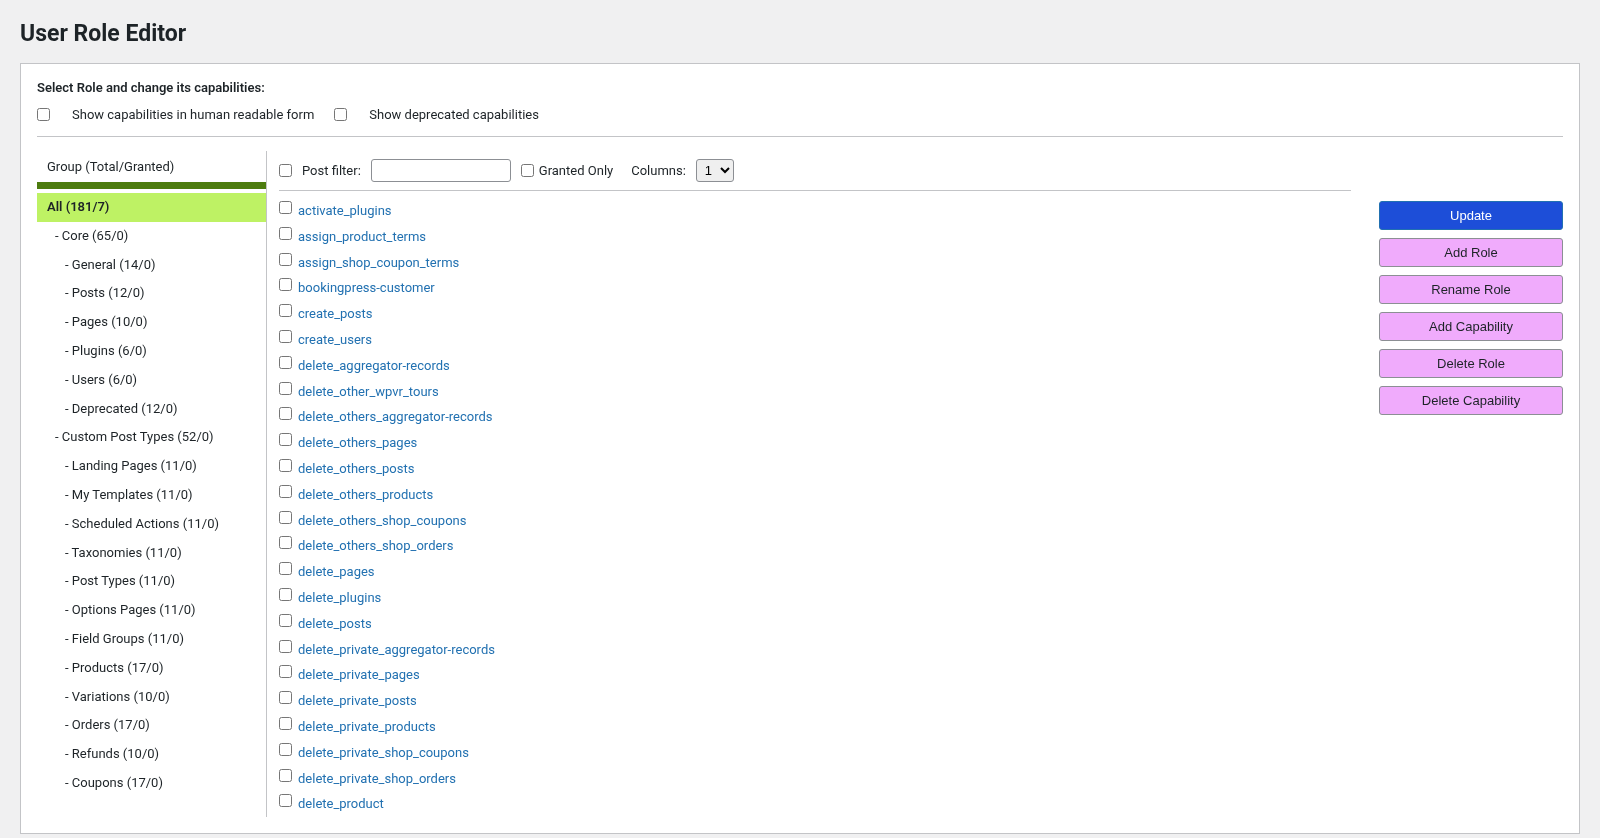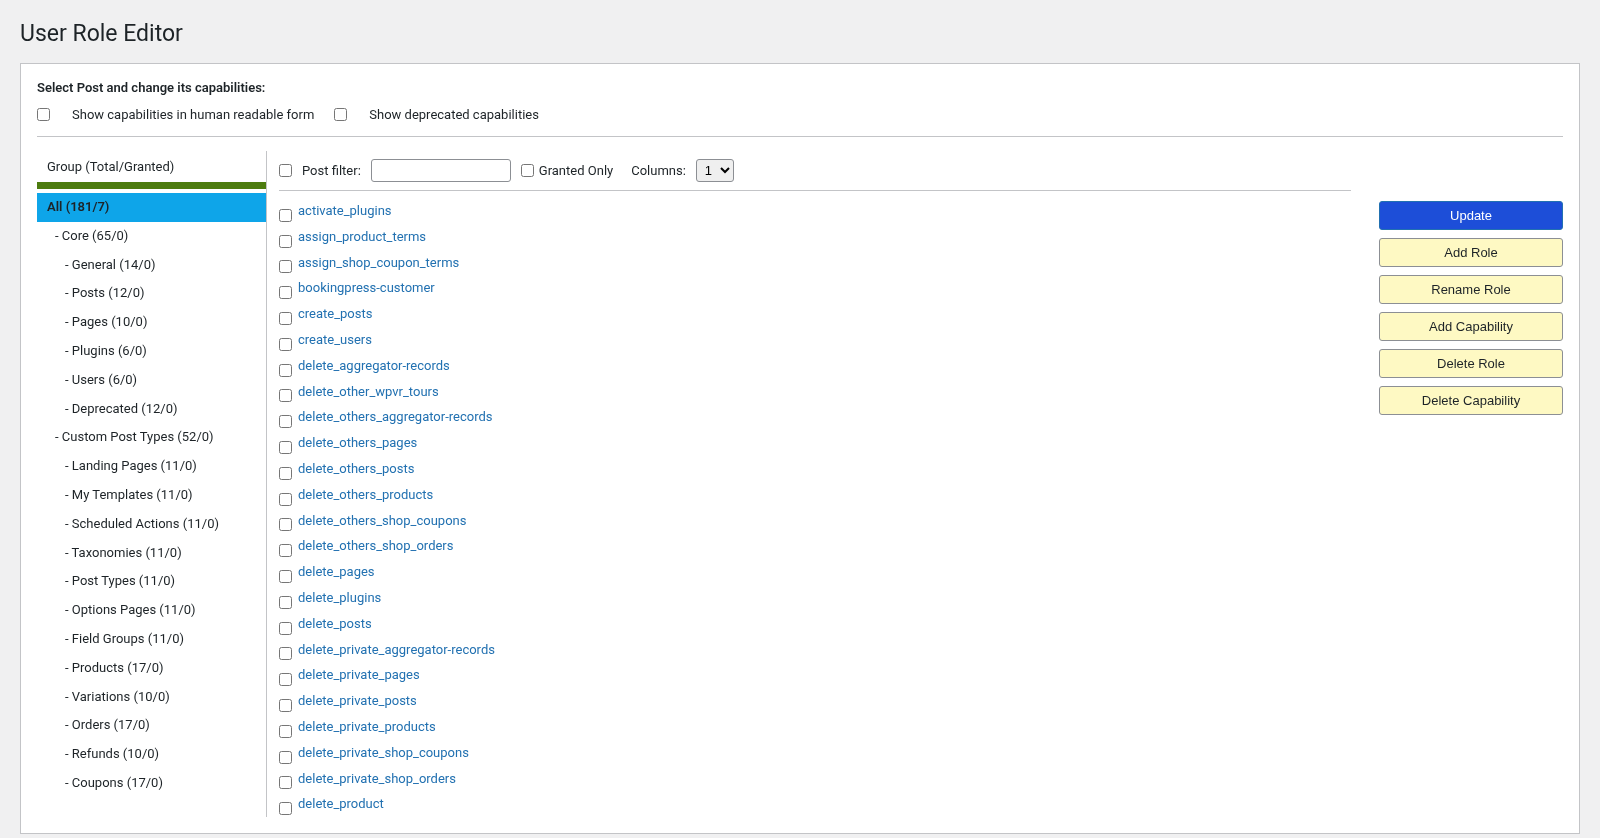--- a/index.html
+++ b/index.html
@@ -5,21 +5,21 @@
     * { box-sizing: border-box; margin: 0; padding: 0; }
     body {
       font-family: -apple-system, BlinkMacSystemFont, "Segoe UI", Roboto, sans-serif;
       font-size: 13px;
       background: #f0f0f1;
       color: #1d2327;
       padding: 20px;
     }
     .page-title {
       font-size: 23px;
-      font-weight: 400;
+      font-weight: 700;
       margin-bottom: 16px;
       color: #1d2327;
     }
     .main-container {
       background: #fff;
       border: 1px solid #c3c4c7;
       padding: 16px;
     }
     .top-row {
       display: flex;
@@ -72,21 +72,21 @@
       padding: 8px 10px;
       border-bottom: 7px solid #4d7c0f;
       margin-bottom: 4px;
     }
     .sidebar-item {
       padding: 4px 10px;
       cursor: pointer;
       line-height: 1.6;
     }
     .sidebar-item.active {
-      background: #0ea5e9;
+      background: #bef264;
       font-weight: 600;
     }
     .sidebar-item.indent1 { padding-left: 18px; }
     .sidebar-item.indent2 { padding-left: 28px; }
     
     .capabilities-area {
       flex: 1;
       padding: 0 12px;
       position: relative;
     }
@@ -121,21 +121,21 @@
     .cap-list {
       display: grid;
       grid-template-columns: 1fr;
       gap: 1px;
       max-height: 640px;
       overflow-y: auto;
       padding-right: 4px;
     }
     .cap-item {
       display: flex;
-      align-items: flex-end;
+      align-items: flex-start;
       gap: 6px;
       padding: 2px 0;
       line-height: 1.6;
     }
     .cap-item input[type="checkbox"] {
       flex-shrink: 0;
     }
     .cap-item label {
       cursor: pointer;
       color: #2271b1;
@@ -151,40 +151,40 @@
       padding-top: 50px;
     }
     .btn {
       display: block;
       width: 100%;
       padding: 6px 12px;
       border: 1px solid #8c8f94;
       border-radius: 3px;
       font-size: 13px;
       cursor: pointer;
-      background: #fef9c3;
+      background: #f0abfc;
       color: #1d2327;
       text-align: center;
     }
     .btn.primary {
       background: #1d4ed8;
       border-color: #2271b1;
       color: #fff;
       font-weight: 400;
     }
   </style>
 </head>
 <body>
 
 <h1 class="page-title">User Role Editor</h1>
 
 <div class="main-container">
 
   <div class="top-row">
-    <label>Select Post and change its capabilities:</label>
+    <label>Select Role and change its capabilities:</label>
   </div>
 
   <div class="checkbox-row">
     <label>
       <input type="checkbox" style="">
       <span>Show capabilities in human readable form</span>
     </label>
     <label>
       <input type="checkbox" style="">
       <span>Show deprecated capabilities</span>

